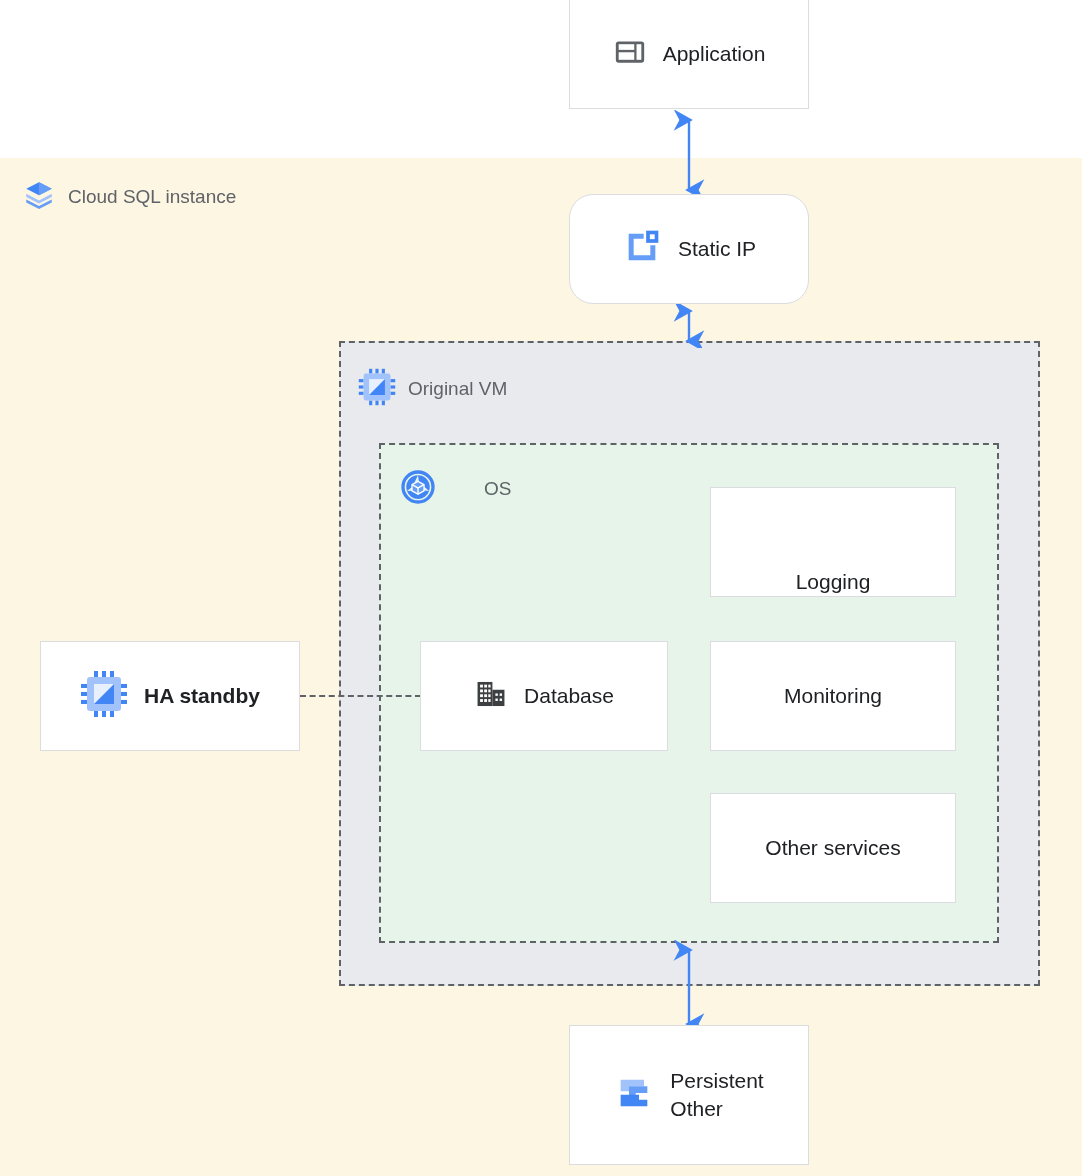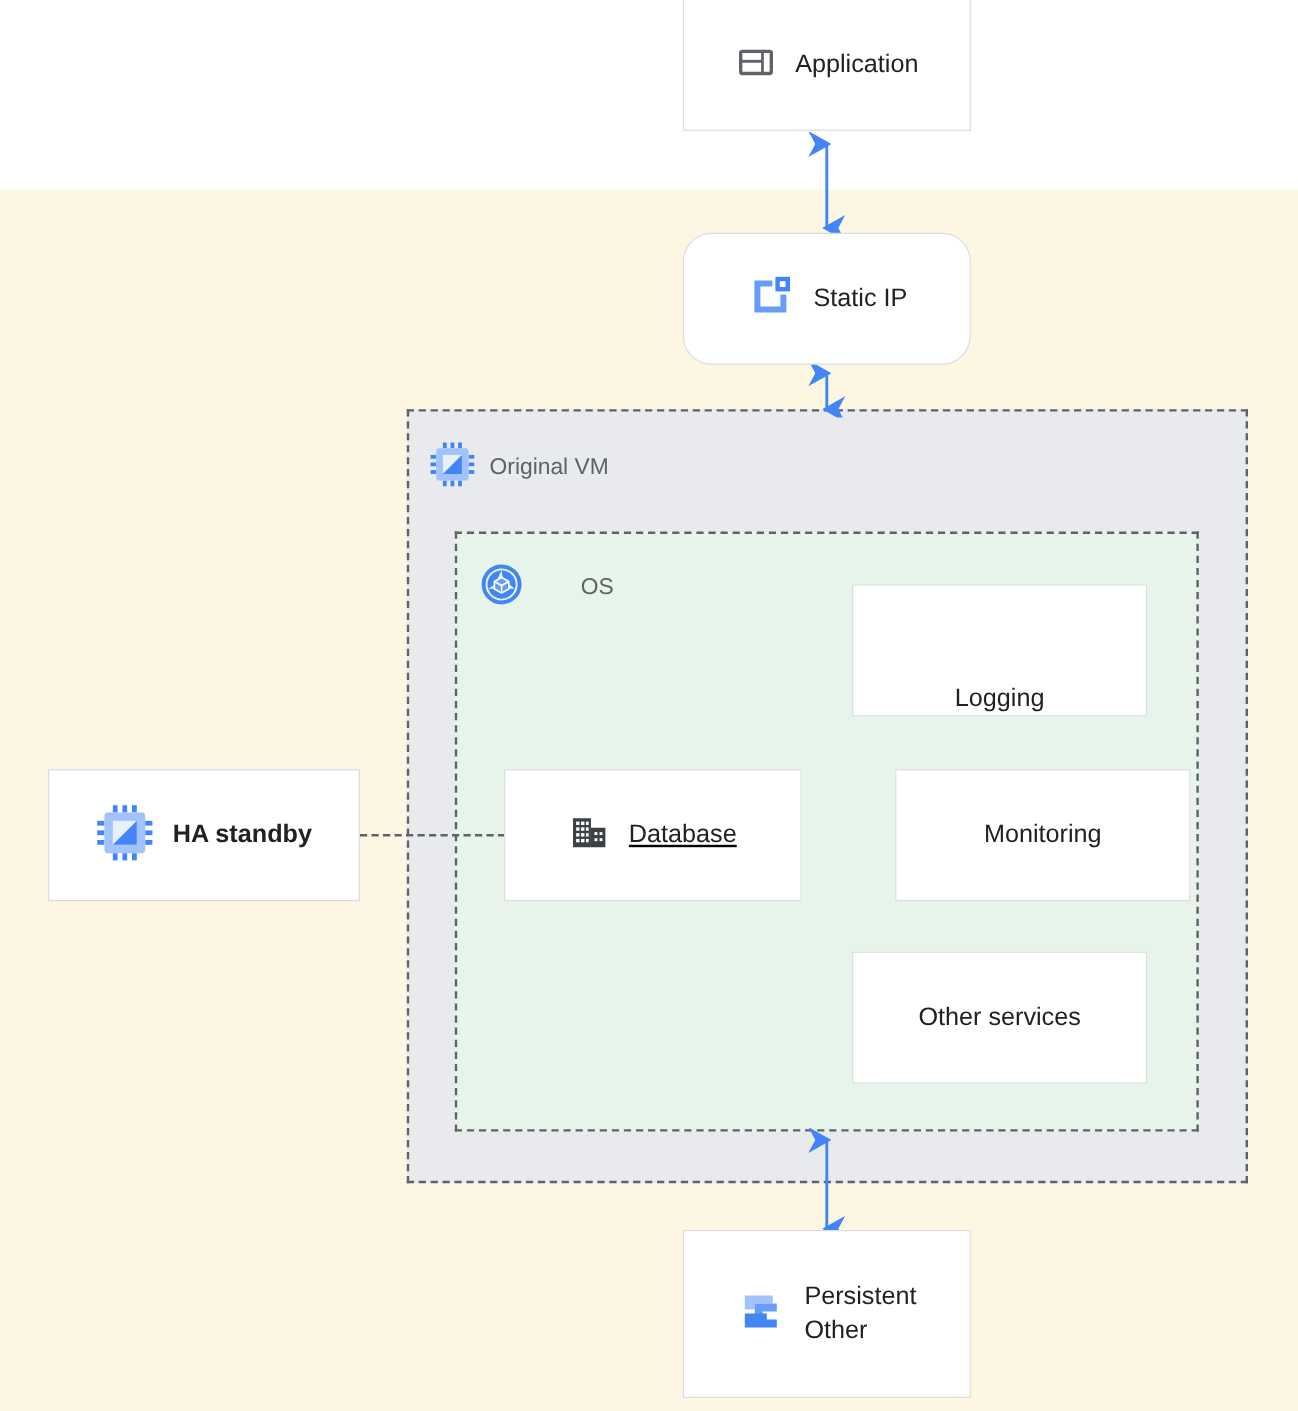--- a/index.html
+++ b/index.html
@@ -96,20 +96,31 @@
     height: 0;
   }
 </style>
 </head>
 <body>
 
 <div id="canvas">
 
   <div class="region-cloudsql"></div>
 
+  <div class="region-label" style="left:22px; top:178px;">
+    <span class="icon">
+      <svg width="34" height="34" viewBox="0 0 24 24">
+        <polygon points="12,3 21,7.6 12,12.2 3,7.6" fill="#4285f4"></polygon>
+        <polygon points="12,3 21,7.6 12,12.2" fill="#669df6"></polygon>
+        <polygon points="3,11.2 12,15.8 21,11.2 21,13.4 12,18 3,13.4" fill="#a1c2fa"></polygon>
+        <polygon points="3,15.1 12,19.7 21,15.1 21,17.3 12,21.9 3,17.3" fill="#669df6"></polygon>
+      </svg>
+    </span>
+    <span class="rl-text">Cloud SQL instance</span>
+  </div>
 
   <div class="region-vm"></div>
 
   <div class="region-label" style="left:358px; top:368px;">
     <span class="icon">
       <svg width="38" height="38" viewBox="0 0 24 24">
         <g fill="#4285f4">
           <rect x="7" y="0.5" width="2" height="3"></rect>
             <rect x="11" y="0.5" width="2" height="3"></rect>
             <rect x="15" y="0.5" width="2" height="3"></rect>
@@ -207,21 +218,21 @@
         <rect x="3.5" y="3.5" width="17" height="17" rx="1.5" fill="#a1c2fa"></rect>
         <rect x="7" y="7" width="10" height="10" fill="#e8f0fe"></rect>
         <polygon points="7,17 17,17 17,7" fill="#4285f4"></polygon>
       </svg>
     </span>
     <span class="node-text">HA standby</span>
   </div>
 
   <div class="connector-dashed" style="left:300px; top:695px; width:121px;"></div>
 
-  <div class="node" style="left:420px; top:641px; width:248px; height:110px;text-decoration:underline;">
+  <div class="node" style="left:420px; top:641px; width:248px; height:110px;">
     <span class="icon">
       <svg width="34" height="34" viewBox="0 0 24 24">
         <path d="M2.5 3.5 H13 V20.5 H2.5 Z" fill="#3c4043"></path>
         <path d="M13 9 H21.5 V20.5 H13 Z" fill="#3c4043"></path>
         <g fill="#ffffff">
           <rect x="4.3" y="5.4" width="2" height="2"></rect>
             <rect x="7.2" y="5.4" width="2" height="2"></rect>
             <rect x="10.1" y="5.4" width="1.6" height="2"></rect>
           <rect x="4.3" y="8.8" width="2" height="2"></rect>
             <rect x="7.2" y="8.8" width="2" height="2"></rect>
@@ -239,21 +250,21 @@
         </g>
       </svg>
     </span>
     <span class="node-text">Database</span>
   </div>
 
   <div class="node plain" style="left:710px; top:487px; width:246px; height:110px;align-items:flex-end;">
     <span class="node-text">Logging</span>
   </div>
 
-  <div class="node plain" style="left:710px; top:641px; width:246px; height:110px;margin-left:36px;">
+  <div class="node plain" style="left:710px; top:641px; width:246px; height:110px;">
     <span class="node-text">Monitoring</span>
   </div>
 
   <div class="node plain" style="left:710px; top:793px; width:246px; height:110px;">
     <span class="node-text">Other services</span>
   </div>
 
   <svg class="arrow" style="left:669px; top:940px;" width="40" height="94">
     <line x1="20" y1="10" x2="20" y2="84" stroke="#4285f4" stroke-width="2.4" marker-start="url(#ah-up)" marker-end="url(#ah-down)"></line>
   </svg>

